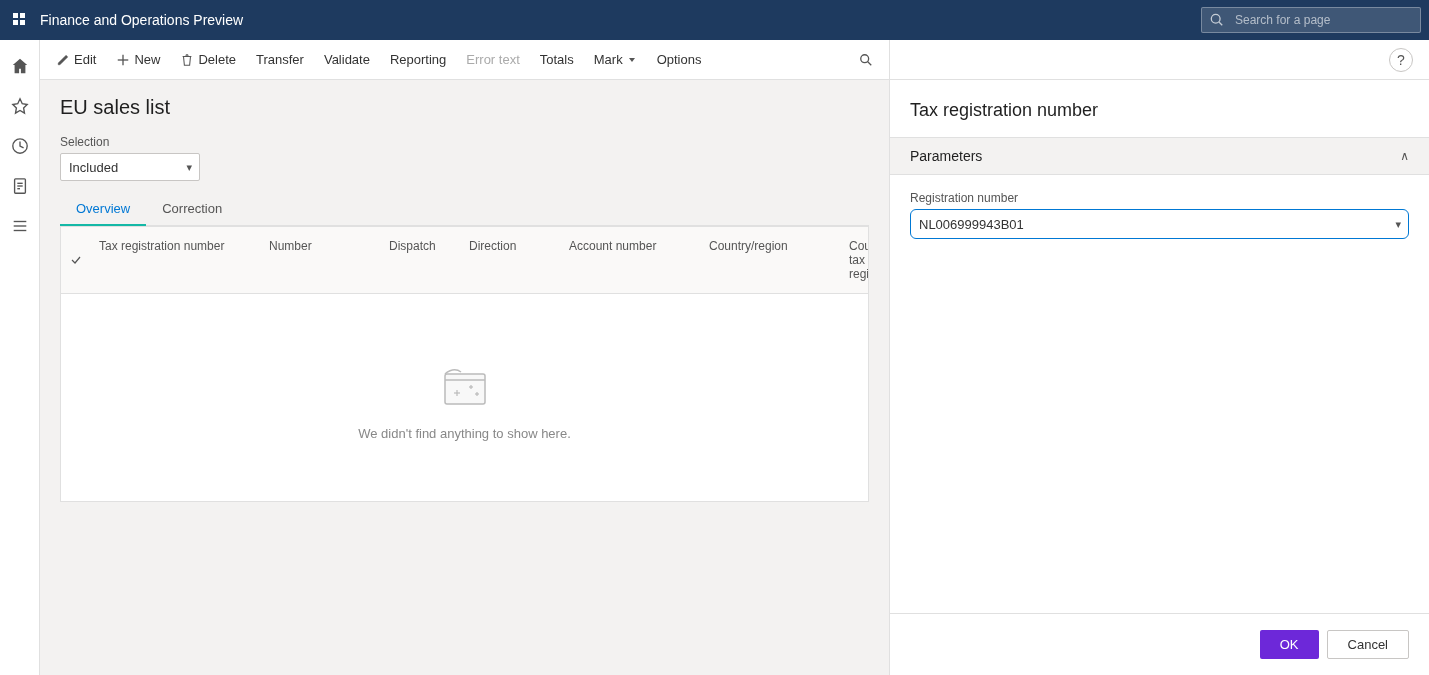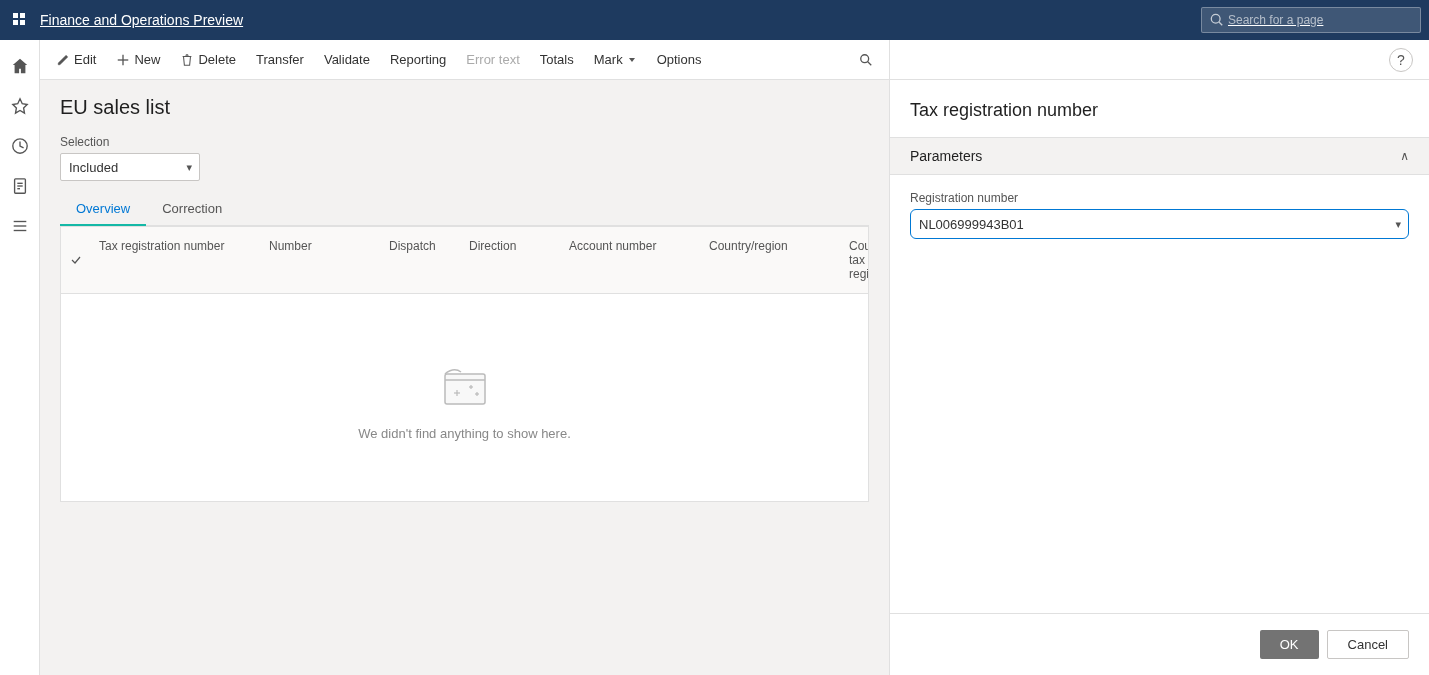--- a/index.html
+++ b/index.html
@@ -8,36 +8,35 @@
     
     .top-nav {
       background: #1e3a5f;
       color: white;
       height: 40px;
       display: flex;
       align-items: center;
       padding: 0 8px;
       gap: 8px;
       flex-shrink: 0;
-      text-decoration: underline;
     }
     .top-nav .grid-icon {
       width: 24px; height: 24px;
       display: flex; align-items: center; justify-content: center;
       cursor: pointer; color: white; font-size: 16px;
     }
     .top-nav .app-title {
       color: white; font-size: 14px; font-weight: 400; flex: 1;
     }
     .top-nav .search-bar {
       background: rgba(255,255,255,0.15);
       border: 1px solid rgba(255,255,255,0.3);
       border-radius: 2px;
       display: flex; align-items: center;
-      padding: 0 8px; gap: 4px;
+      padding: 0 8px; gap: 11px;
       width: 220px; height: 26px;
       color: rgba(255,255,255,0.8); font-size: 12px;
     }
     .top-nav .search-bar input {
       background: transparent; border: none; outline: none;
       color: rgba(255,255,255,0.8); font-size: 12px; width: 160px;
     }
     .top-nav .search-bar input::placeholder { color: rgba(255,255,255,0.6); }
 
     
@@ -187,21 +186,21 @@
       transform: translateY(-50%); pointer-events: none; color: #555;
       font-size: 11px;
     }
 
     .panel-footer {
       margin-top: auto; padding: 16px 20px;
       display: flex; justify-content: flex-end; gap: 8px;
       border-top: 1px solid #e0e0e0;
     }
     .btn-ok {
-      background: #737373; color: white; border: none;
+      background: #6d28d9; color: white; border: none;
       padding: 6px 20px; font-size: 13px; cursor: pointer;
       border-radius: 2px;
     }
     .btn-cancel {
       background: #fff; color: #333; border: 1px solid #c8c6c4;
       padding: 6px 20px; font-size: 13px; cursor: pointer;
       border-radius: 2px;
     }
   </style>
 </head>

